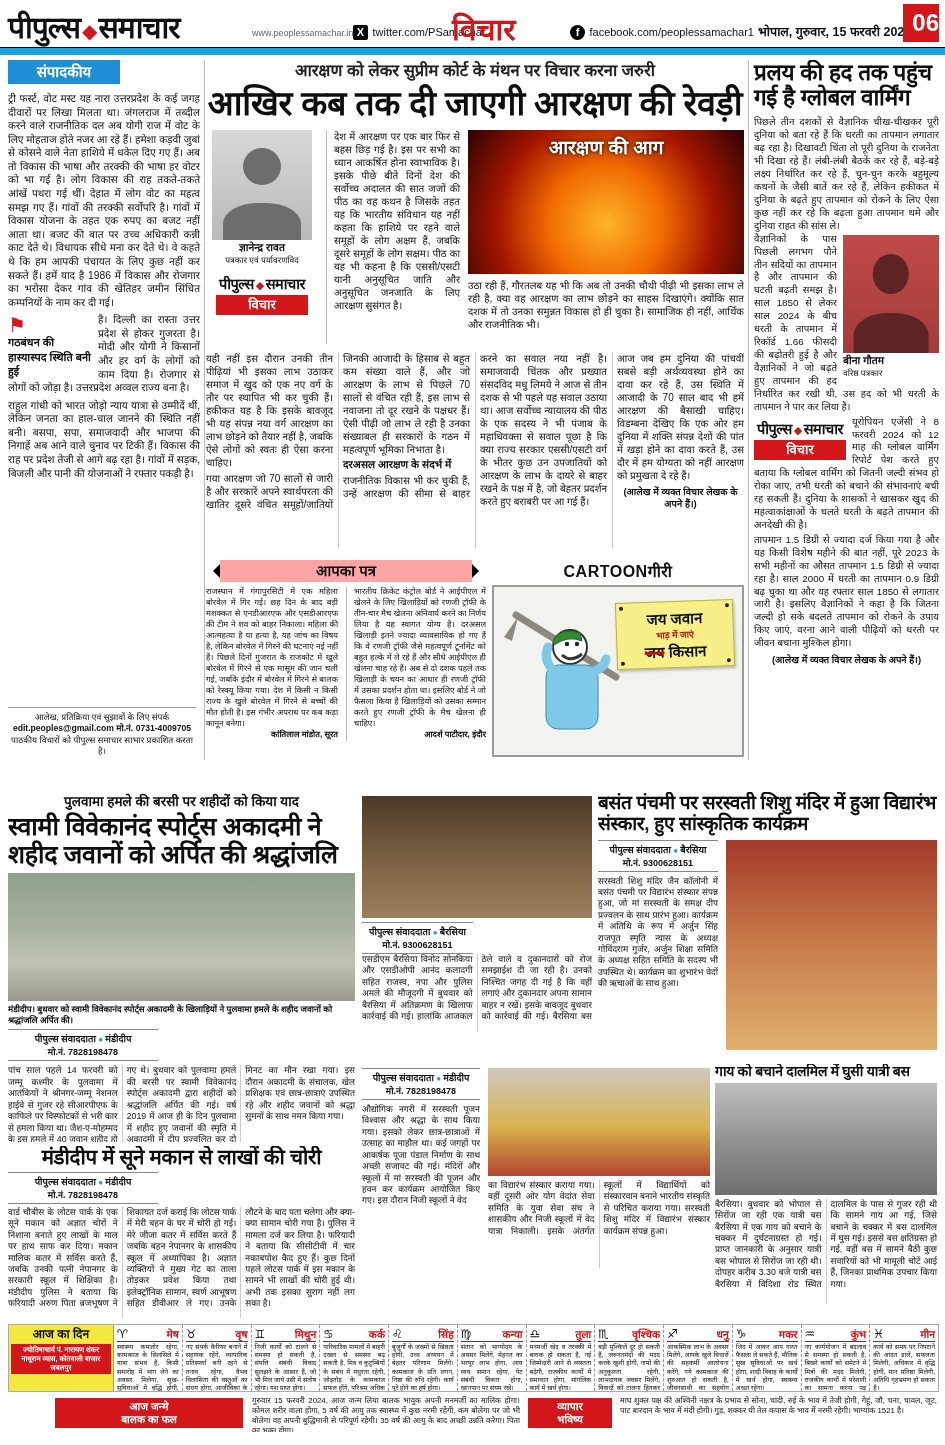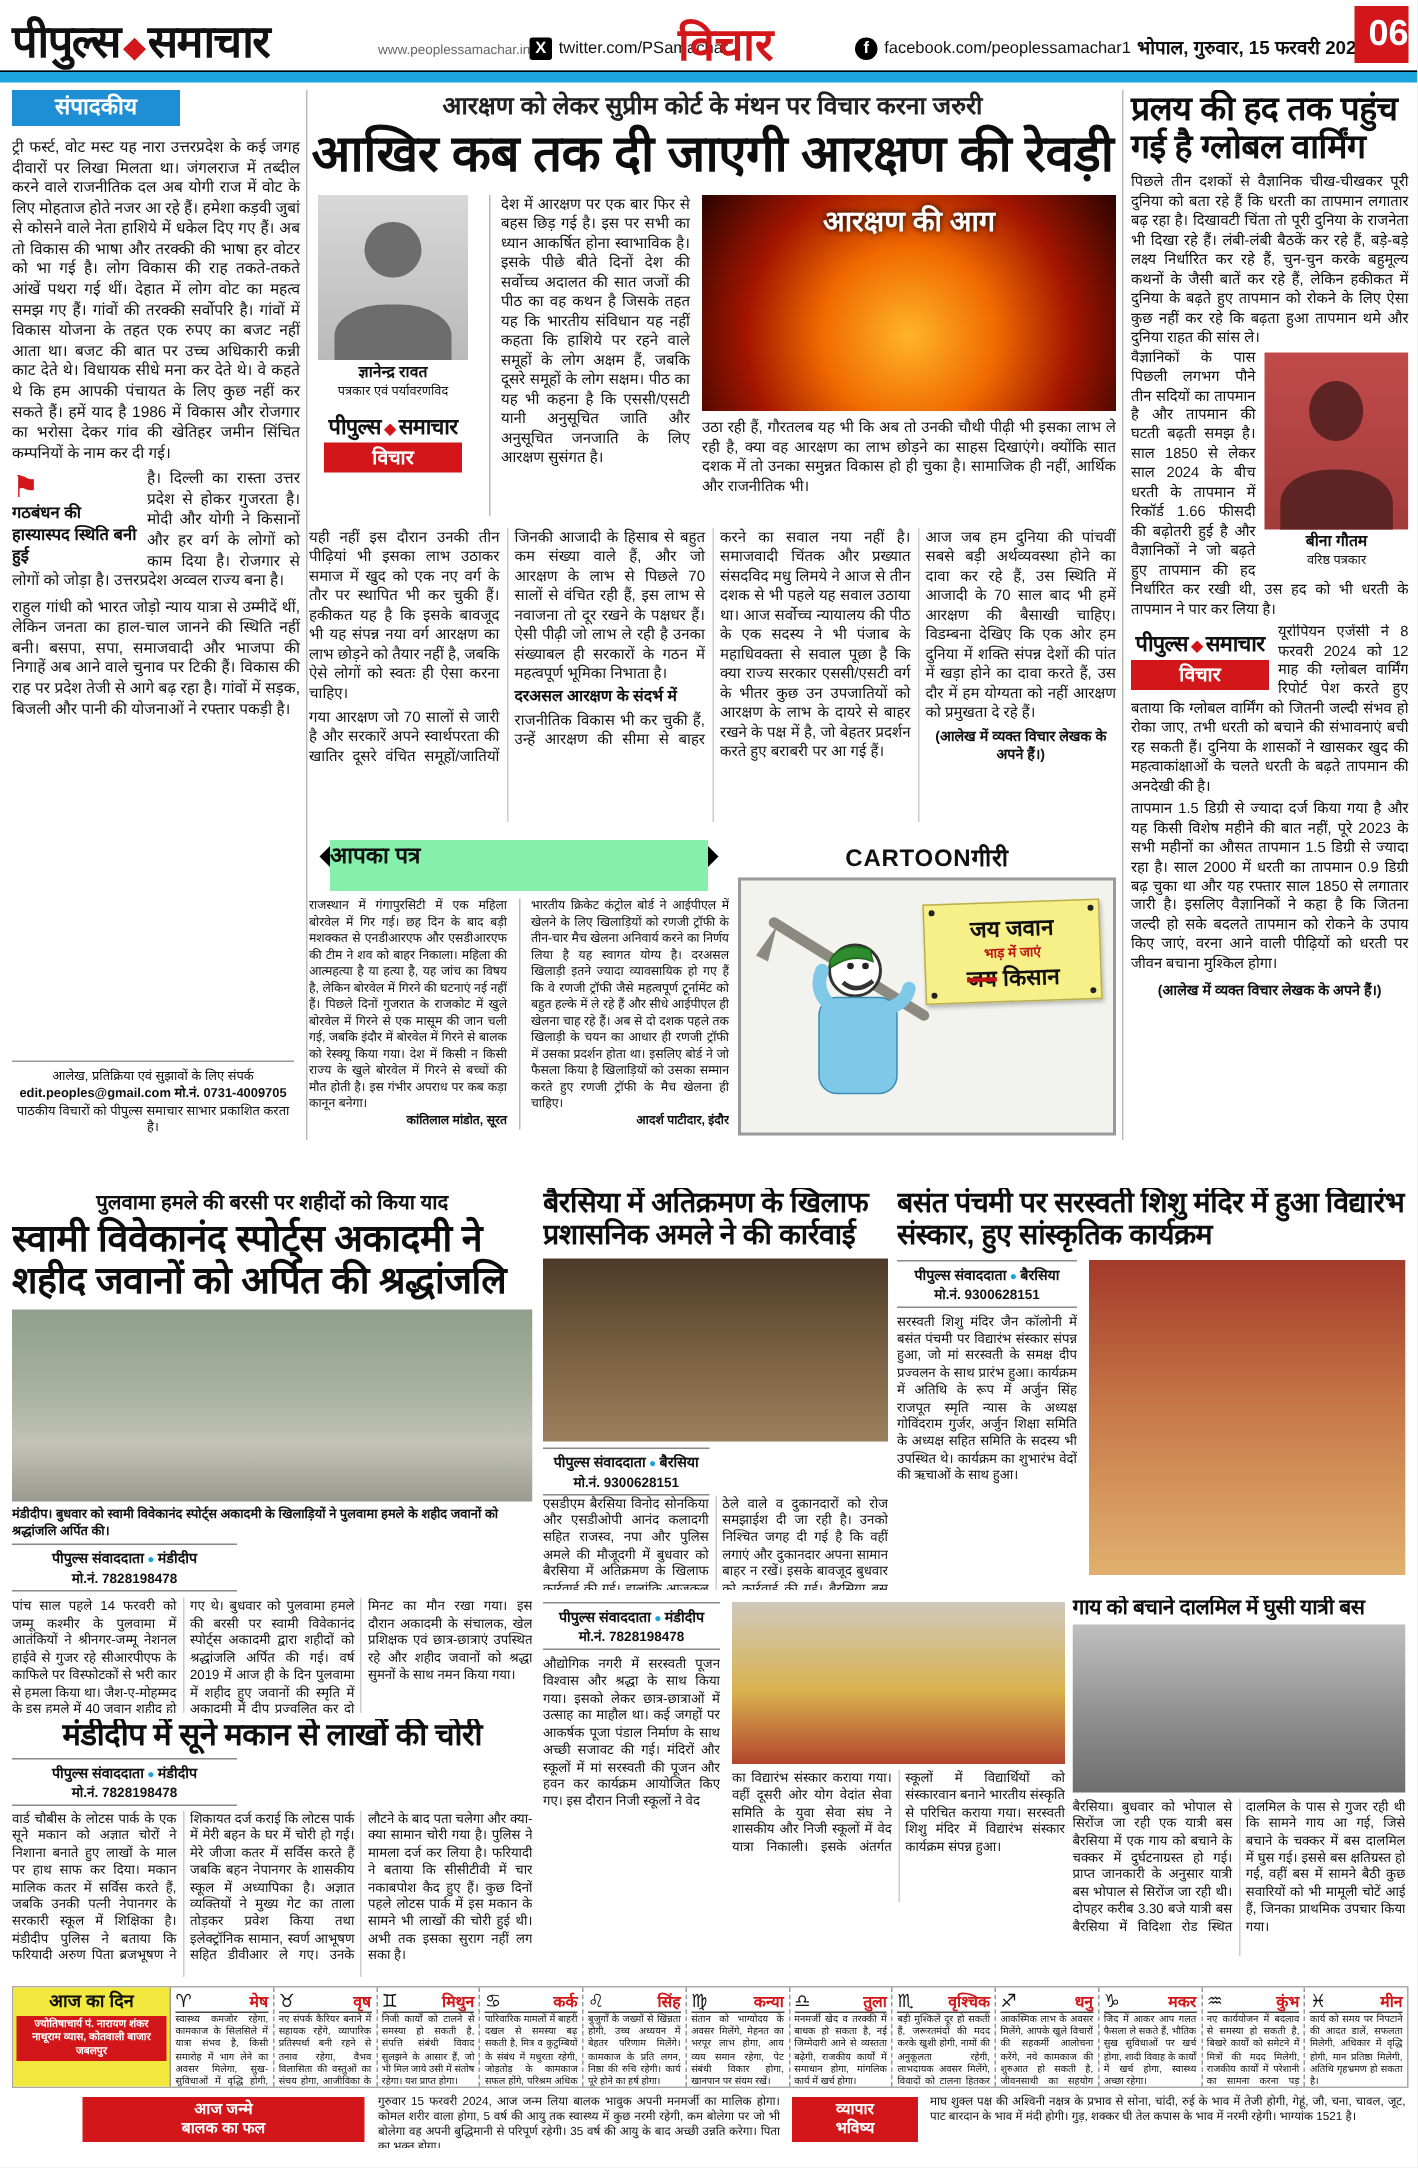--- a/index.html
+++ b/index.html
@@ -51,42 +51,42 @@
             background:#6d6d6d;border-radius:45% 45% 0 0}
   .ph-woman .sil-head,.ph-woman .sil-body{background:#5e2323}
   .ph-fire{background:radial-gradient(circle at 50% 65%,#ffb52a 0%,#f06a00 35%,#a31500 65%,#2a0400 100%)}
   .fire-title{position:absolute;top:4px;left:0;right:0;text-align:center;color:#fff;
               font-weight:bold;font-size:19px;text-shadow:0 0 4px #000}
   .body10{font-size:10px;line-height:1.3}
   .cols4{column-count:4;column-gap:10px;column-rule:1px solid #ccc}
   .subhead{font-weight:bold;font-size:10.5px;margin:2px 0}
   .disclaimer{font-weight:bold;font-size:9.5px}
   
-  .letters-hd{background:#86efac;height:34px;line-height:22px;
+  .letters-hd{background:#fca5a5;height:22px;line-height:22px;text-align:center;
               font-weight:bold;font-size:15px;position:relative;margin:0 14px}
   .letters-hd::before,.letters-hd::after{content:"";position:absolute;top:4px;border:7px solid transparent}
   .letters-hd::before{left:-14px;border-right-color:#000}
   .letters-hd::after{right:-14px;border-left-color:#000}
   .letter{font-size:8.2px;line-height:1.34}
   .letter .sign{text-align:right;font-weight:bold}
   
   .cartoon-hd{font-weight:bold;font-size:16px;text-align:center;letter-spacing:.5px}
   .cartoon-panel{border:2px solid #9a9a9a;background:#f2f2ee;position:relative;height:168px}
   .toon-sign{position:absolute;right:8px;top:14px;width:108px;background:#f7f089;
              border:1px solid #bbae4e;transform:rotate(-2deg);padding:6px 4px;text-align:center;
              box-shadow:1px 2px 3px rgba(0,0,0,.25)}
   .toon-sign .nail{position:absolute;width:4px;height:4px;background:#222;border-radius:50%}
   .ts1{font-size:15px;font-weight:bold}
   .ts2{font-size:9px;font-weight:bold;color:#c01616}
   .ts3{font-size:15px;font-weight:bold}
   .struck{text-decoration:line-through;text-decoration-color:#c01616;text-decoration-thickness:2.5px}
   
   .gw-h{font-size:22.5px}
   .gw-body{font-size:9.8px;line-height:1.32}
-  .gw-photo{float:right;width:96px;margin:2px 0 2px 6px;text-align:center}
+  .gw-photo{float:right;width:96px;margin:2px 0 2px 6px;}
   .gw-brand{float:left;width:92px;margin:2px 6px 2px 0;text-align:center}
   .cap-n{font-weight:bold;font-size:10.5px}
   .cap-r{font-size:8.5px}
   
   .anchalik{background:#d21619;color:#fff;font-weight:bold;font-size:17px;text-align:center;
             line-height:22px;border-top:2.5px solid #1aa3dc}
   
   .rg-kicker{font-size:13.5px;font-weight:bold;text-align:center}
   .rg-h1{font-size:25px}
   .rg-h2{font-size:20.5px}
@@ -283,21 +283,20 @@
   <div class="abs ovh" style="left:8px;top:1146px;width:347px;height:172px">
     <div class="hl rg-h2 ctr">मंडीदीप में सूने मकान से लाखों की चोरी</div>
     <div style="width:150px;margin:3px 0">
       <div class="byline"><span>पीपुल्स संवाददाता</span><span class="dot"></span><span>मंडीदीप</span></div>
       <div class="phone">मो.नं. 7828198478</div>
     </div>
     <div class="cols3 jt rg-body ovh" style="height:118px">वार्ड चौबीस के लोटस पार्क के एक सूने मकान को अज्ञात चोरों ने निशाना बनाते हुए लाखों के माल पर हाथ साफ कर दिया। मकान मालिक कतर में सर्विस करते हैं, जबकि उनकी पत्नी नेपानगर के सरकारी स्कूल में शिक्षिका है। मंडीदीप पुलिस ने बताया कि फरियादी अरुण पिता ब्रजभूषण ने शिकायत दर्ज कराई कि लोटस पार्क में मेरी बहन के घर में चोरी हो गई। मेरे जीजा कतर में सर्विस करते हैं जबकि बहन नेपानगर के शासकीय स्कूल में अध्यापिका है। अज्ञात व्यक्तियों ने मुख्य गेट का ताला तोड़कर प्रवेश किया तथा इलेक्ट्रॉनिक सामान, स्वर्ण आभूषण सहित डीवीआर ले गए। उनके लौटने के बाद पता चलेगा और क्या-क्या सामान चोरी गया है। पुलिस ने मामला दर्ज कर लिया है। फरियादी ने बताया कि सीसीटीवी में चार नकाबपोश कैद हुए हैं। कुछ दिनों पहले लोटस पार्क में इस मकान के सामने भी लाखों की चोरी हुई थी। अभी तक इसका सुराग नहीं लग सका है।</div>
   </div>
 
   <div class="abs ovh" style="left:362px;top:792px;width:230px;height:268px">
-    <div class="hl rg-h3">बैरसिया में अतिक्रमण के खिलाफ प्रशासनिक अमले ने की कार्रवाई</div>
     <div class="photo ph-police" style="width:230px;height:122px;margin-top:4px"></div>
     <div style="display:flex;gap:8px;margin-top:4px">
       <div style="width:111px">
         <div class="byline"><span>पीपुल्स संवाददाता</span><span class="dot"></span><span>बैरसिया</span></div>
         <div class="phone">मो.नं. 9300628151</div>
       </div>
     </div>
     <div class="cols2 jt rg-body ovh" style="height:78px">एसडीएम बैरसिया विनोद सोनकिया और एसडीओपी आनंद कलादगी सहित राजस्व, नपा और पुलिस अमले की मौजूदगी में बुधवार को बैरसिया में अतिक्रमण के खिलाफ कार्रवाई की गई। हालांकि आजकल ठेले वाले व दुकानदारों को रोज समझाईश दी जा रही है। उनको निश्चित जगह दी गई है कि वहीं लगाएं और दुकानदार अपना सामान बाहर न रखें। इसके बावजूद बुधवार को कार्रवाई की गई। बैरसिया बस स्टैंड की इन दिनों हालत खराब है, यहां बस खड़ी करने की जगह ठेले लगे रहते हैं और यहां निकलना बहुत मुश्किल होता है।</div>
   </div>
 

